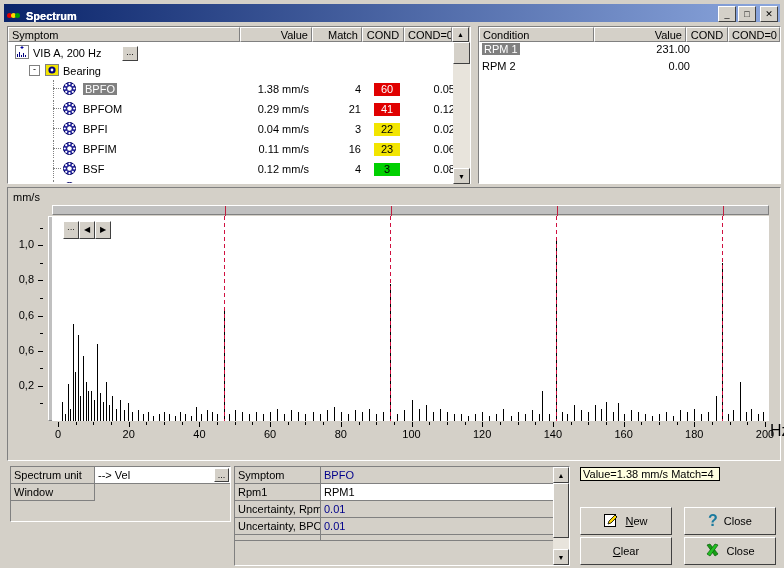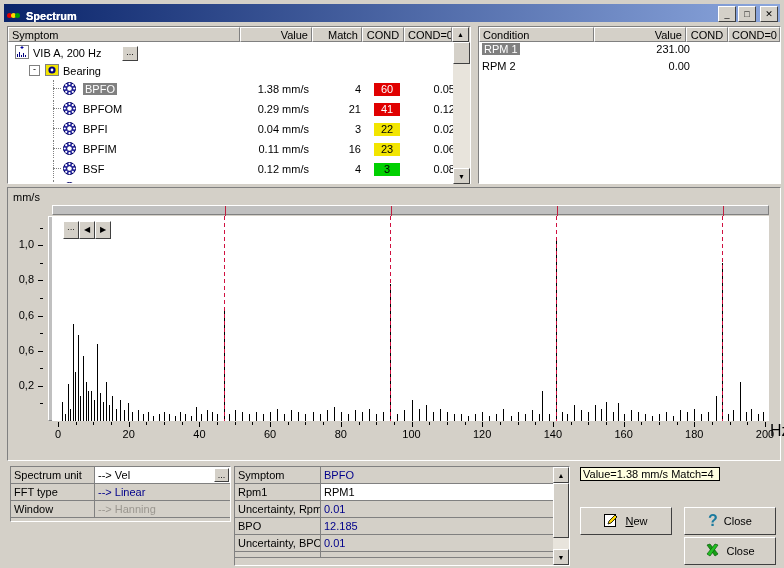--- a/index.html
+++ b/index.html
@@ -595,46 +595,37 @@
       <span class="nb">▶</span>
     </div>
   </div>
 
   <div id="settings" class="sunken2">
       <div class="srow">
         <span class="slabel">Spectrum unit</span>
         <span class="sval active">--&gt; Vel<span class="dots-btn">...</span></span>
       </div>
       <div class="srow">
-        <span class="slabel">FFT type</span>
-        <span class="sval link">--&gt; Linear</span>
-      </div>
-      <div class="srow">
         <span class="slabel">Window</span>
-        <span class="sval dim">--&gt; Hanning</span>
       </div>
     </div>
 
   <div id="params" class="sunken2">
     <div id="param-rows" style="position:absolute;left:0;top:0;width:318px;">
         <div class="prow">
           <span class="pname">Symptom</span>
           <span class="pval">BPFO</span>
         </div>
         <div class="prow">
           <span class="pname">Rpm1</span>
           <span class="pval white">RPM1</span>
         </div>
         <div class="prow">
           <span class="pname">Uncertainty, Rpm1</span>
           <span class="pval">0.01</span>
-        </div>
-        <div class="prow">
-          <span class="pname">BPO</span>
-          <span class="pval">12.185</span>
         </div>
         <div class="prow">
           <span class="pname">Uncertainty, BPO</span>
           <span class="pval">0.01</span>
         </div>
         <div class="prow" style="height: 6px; overflow: hidden;">
           <span class="pname"></span>
           <span class="pval"></span>
         </div>
       </div>
@@ -657,20 +648,23 @@
       </svg>
     </span>
     <span class="lbl"><u>N</u>ew</span>
   </div>
 
   <div class="bigbtn" style="left:682px;top:505px;">
     <span style="color:#1a7a9e;font-weight:bold;font-size:16px;line-height:14px;">?</span>
     <span class="lbl">Close</span>
   </div>
 
+  <div class="bigbtn" style="left:578px;top:535px;">
+    <span class="lbl"><u>C</u>lear</span>
+  </div>
 
   <div class="bigbtn" style="left:682px;top:535px;">
     <span>
       <svg width="15" height="15" viewBox="0 0 15 15">
         <path d="M2 2 L5 1 L13 11 L10 13 Z" fill="#16a016" stroke="#0a5c0a" stroke-width="0.7"></path>
         <path d="M13 2 L10 1 L2 11 L5 13 Z" fill="#22c022" stroke="#0a5c0a" stroke-width="0.7"></path>
       </svg>
     </span>
     <span class="lbl">Close</span>
   </div>

